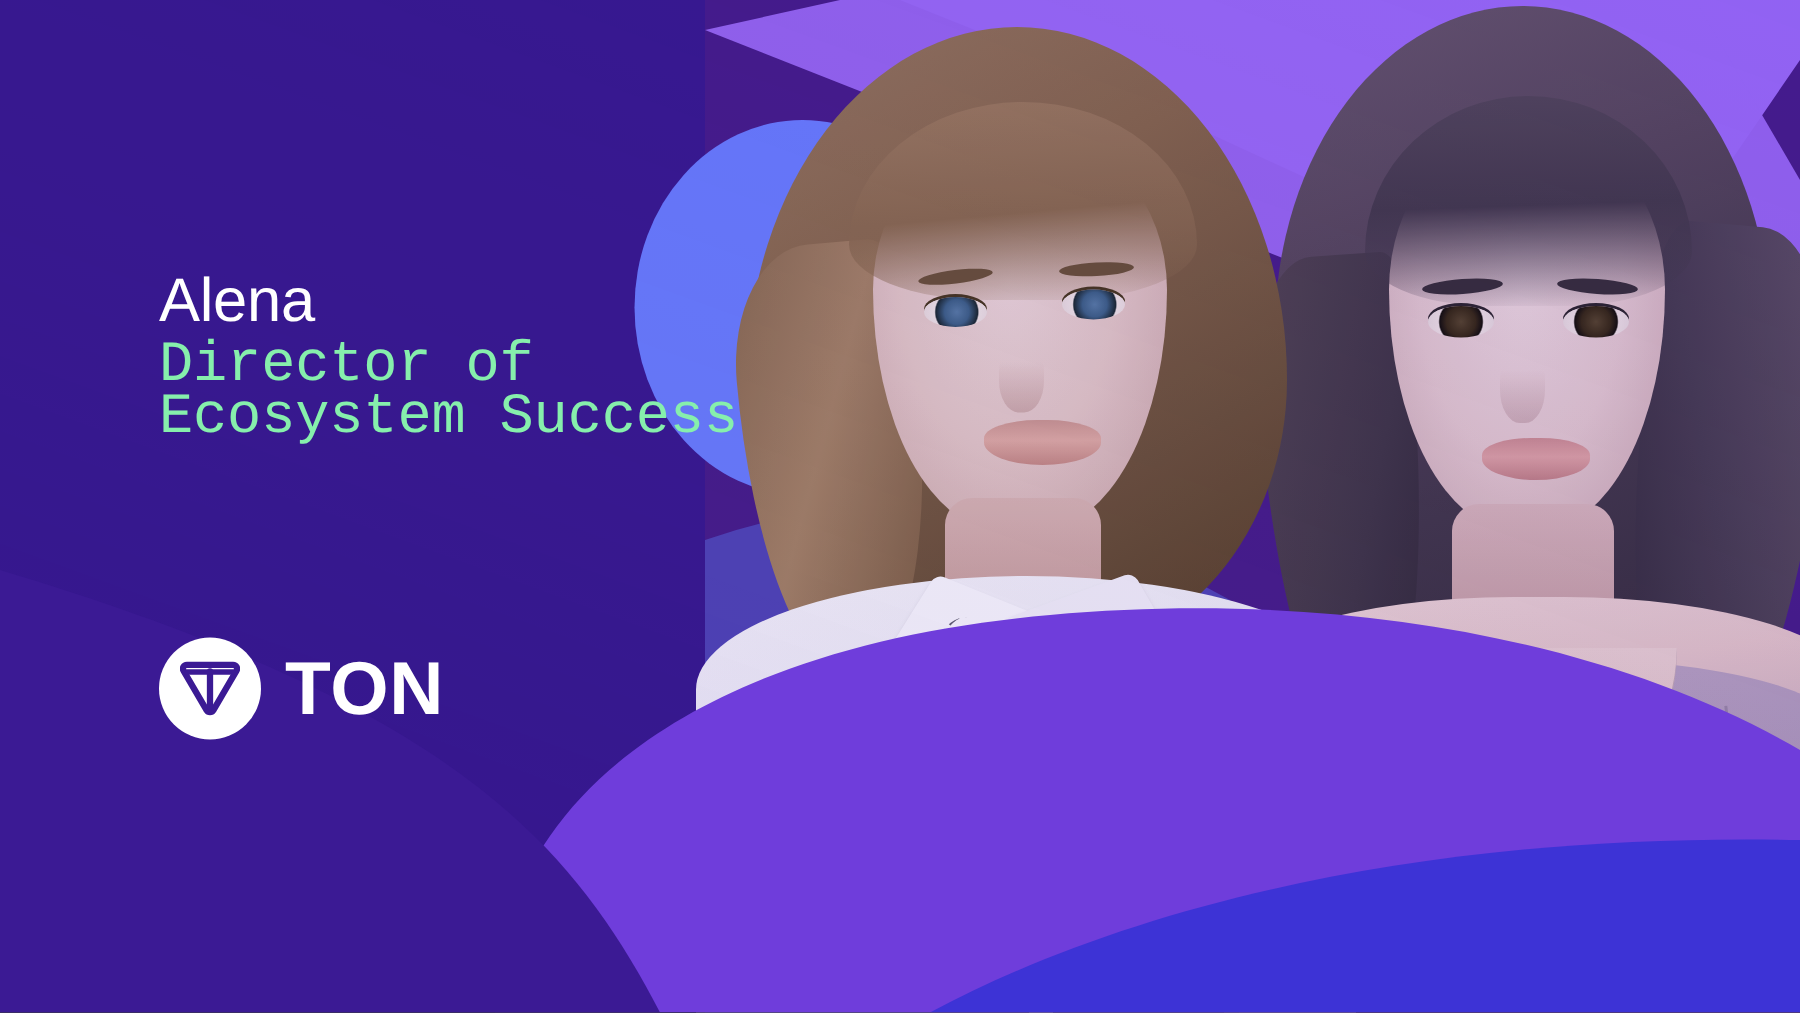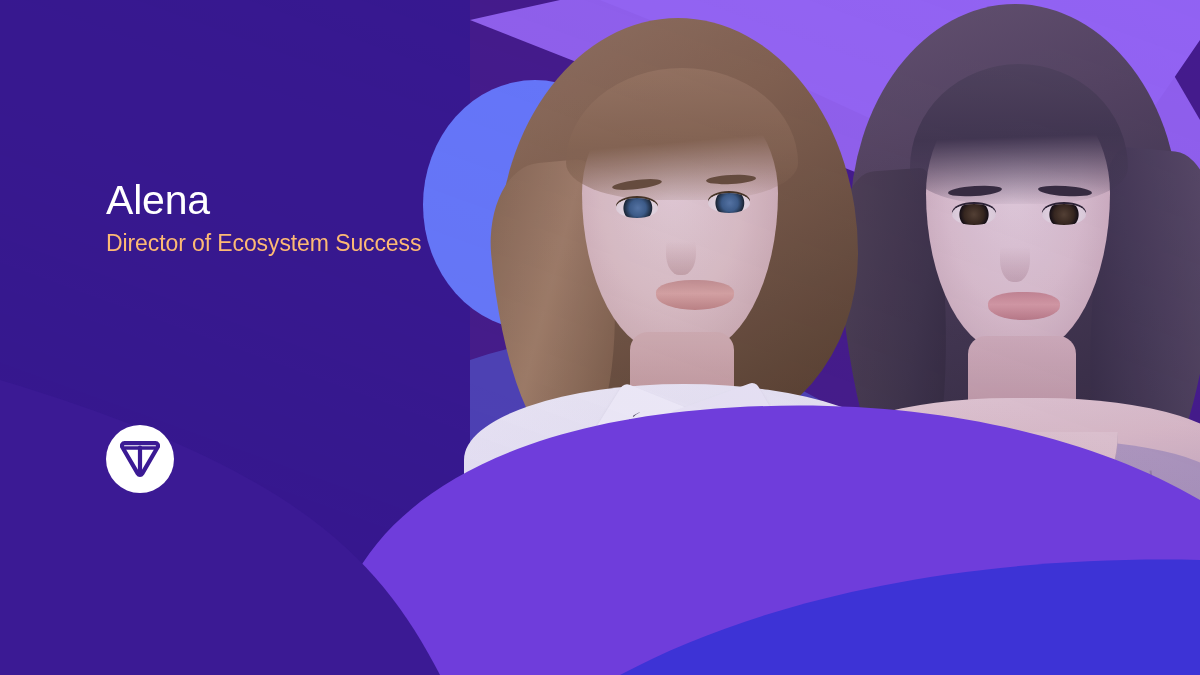--- a/index.html
+++ b/index.html
@@ -165,22 +165,22 @@
   .speakers{position:absolute;left:106px;top:176px;width:400px;}
 
   .speaker{margin:0 0 0 0;}
   .speaker + .speaker{margin-top:30px;}
 
   .sp-name{
     font-size:41px;line-height:48px;font-weight:400;color:#ffffff;
     letter-spacing:-.2px;white-space:nowrap;
   }
   .sp-role{
-    font-size:23px;line-height:35px;font-weight:400;color:#fdba74;
-    letter-spacing:-.1px;margin-top:2px;
+    font-size:38px;line-height:35px;font-weight:400;color:#86efac;
+    letter-spacing:-.1px;margin-top:2px;font-family:Liberation Mono, monospace;
   }
 
   
   .ton-logo{
     position:absolute;left:106px;top:425px;
     display:flex;align-items:center;gap:16px;
   }
   .ton-mark{
     width:68px;height:68px;border-radius:50%;
     background:#ffffff;display:flex;align-items:center;justify-content:center;
@@ -283,17 +283,18 @@
     </div>
 
     <div class="ton-logo">
       <span class="ton-mark">
         <svg width="40" height="38" viewBox="0 0 40 38" aria-hidden="true">
           <path d="M4.6 3.2 H35.4 A2.6 2.6 0 0 1 37.6 7.2 L22.2 33.6 A2.6 2.6 0 0 1 17.8 33.6 L2.4 7.2 A2.6 2.6 0 0 1 4.6 3.2 Z" fill="none" stroke="#3b1a94" stroke-width="4.2" stroke-linejoin="round"></path>
           <path d="M20 7.6 V31.4" fill="none" stroke="#3b1a94" stroke-width="4.2" stroke-linecap="round"></path>
           <path d="M4.8 8.0 H35.2" fill="none" stroke="#3b1a94" stroke-width="3.6" stroke-linecap="round"></path>
         </svg>
       </span>
+      <span class="ton-word">TON</span>
     </div>
 
   </div>
 
 </div>
 
 </body></html>

